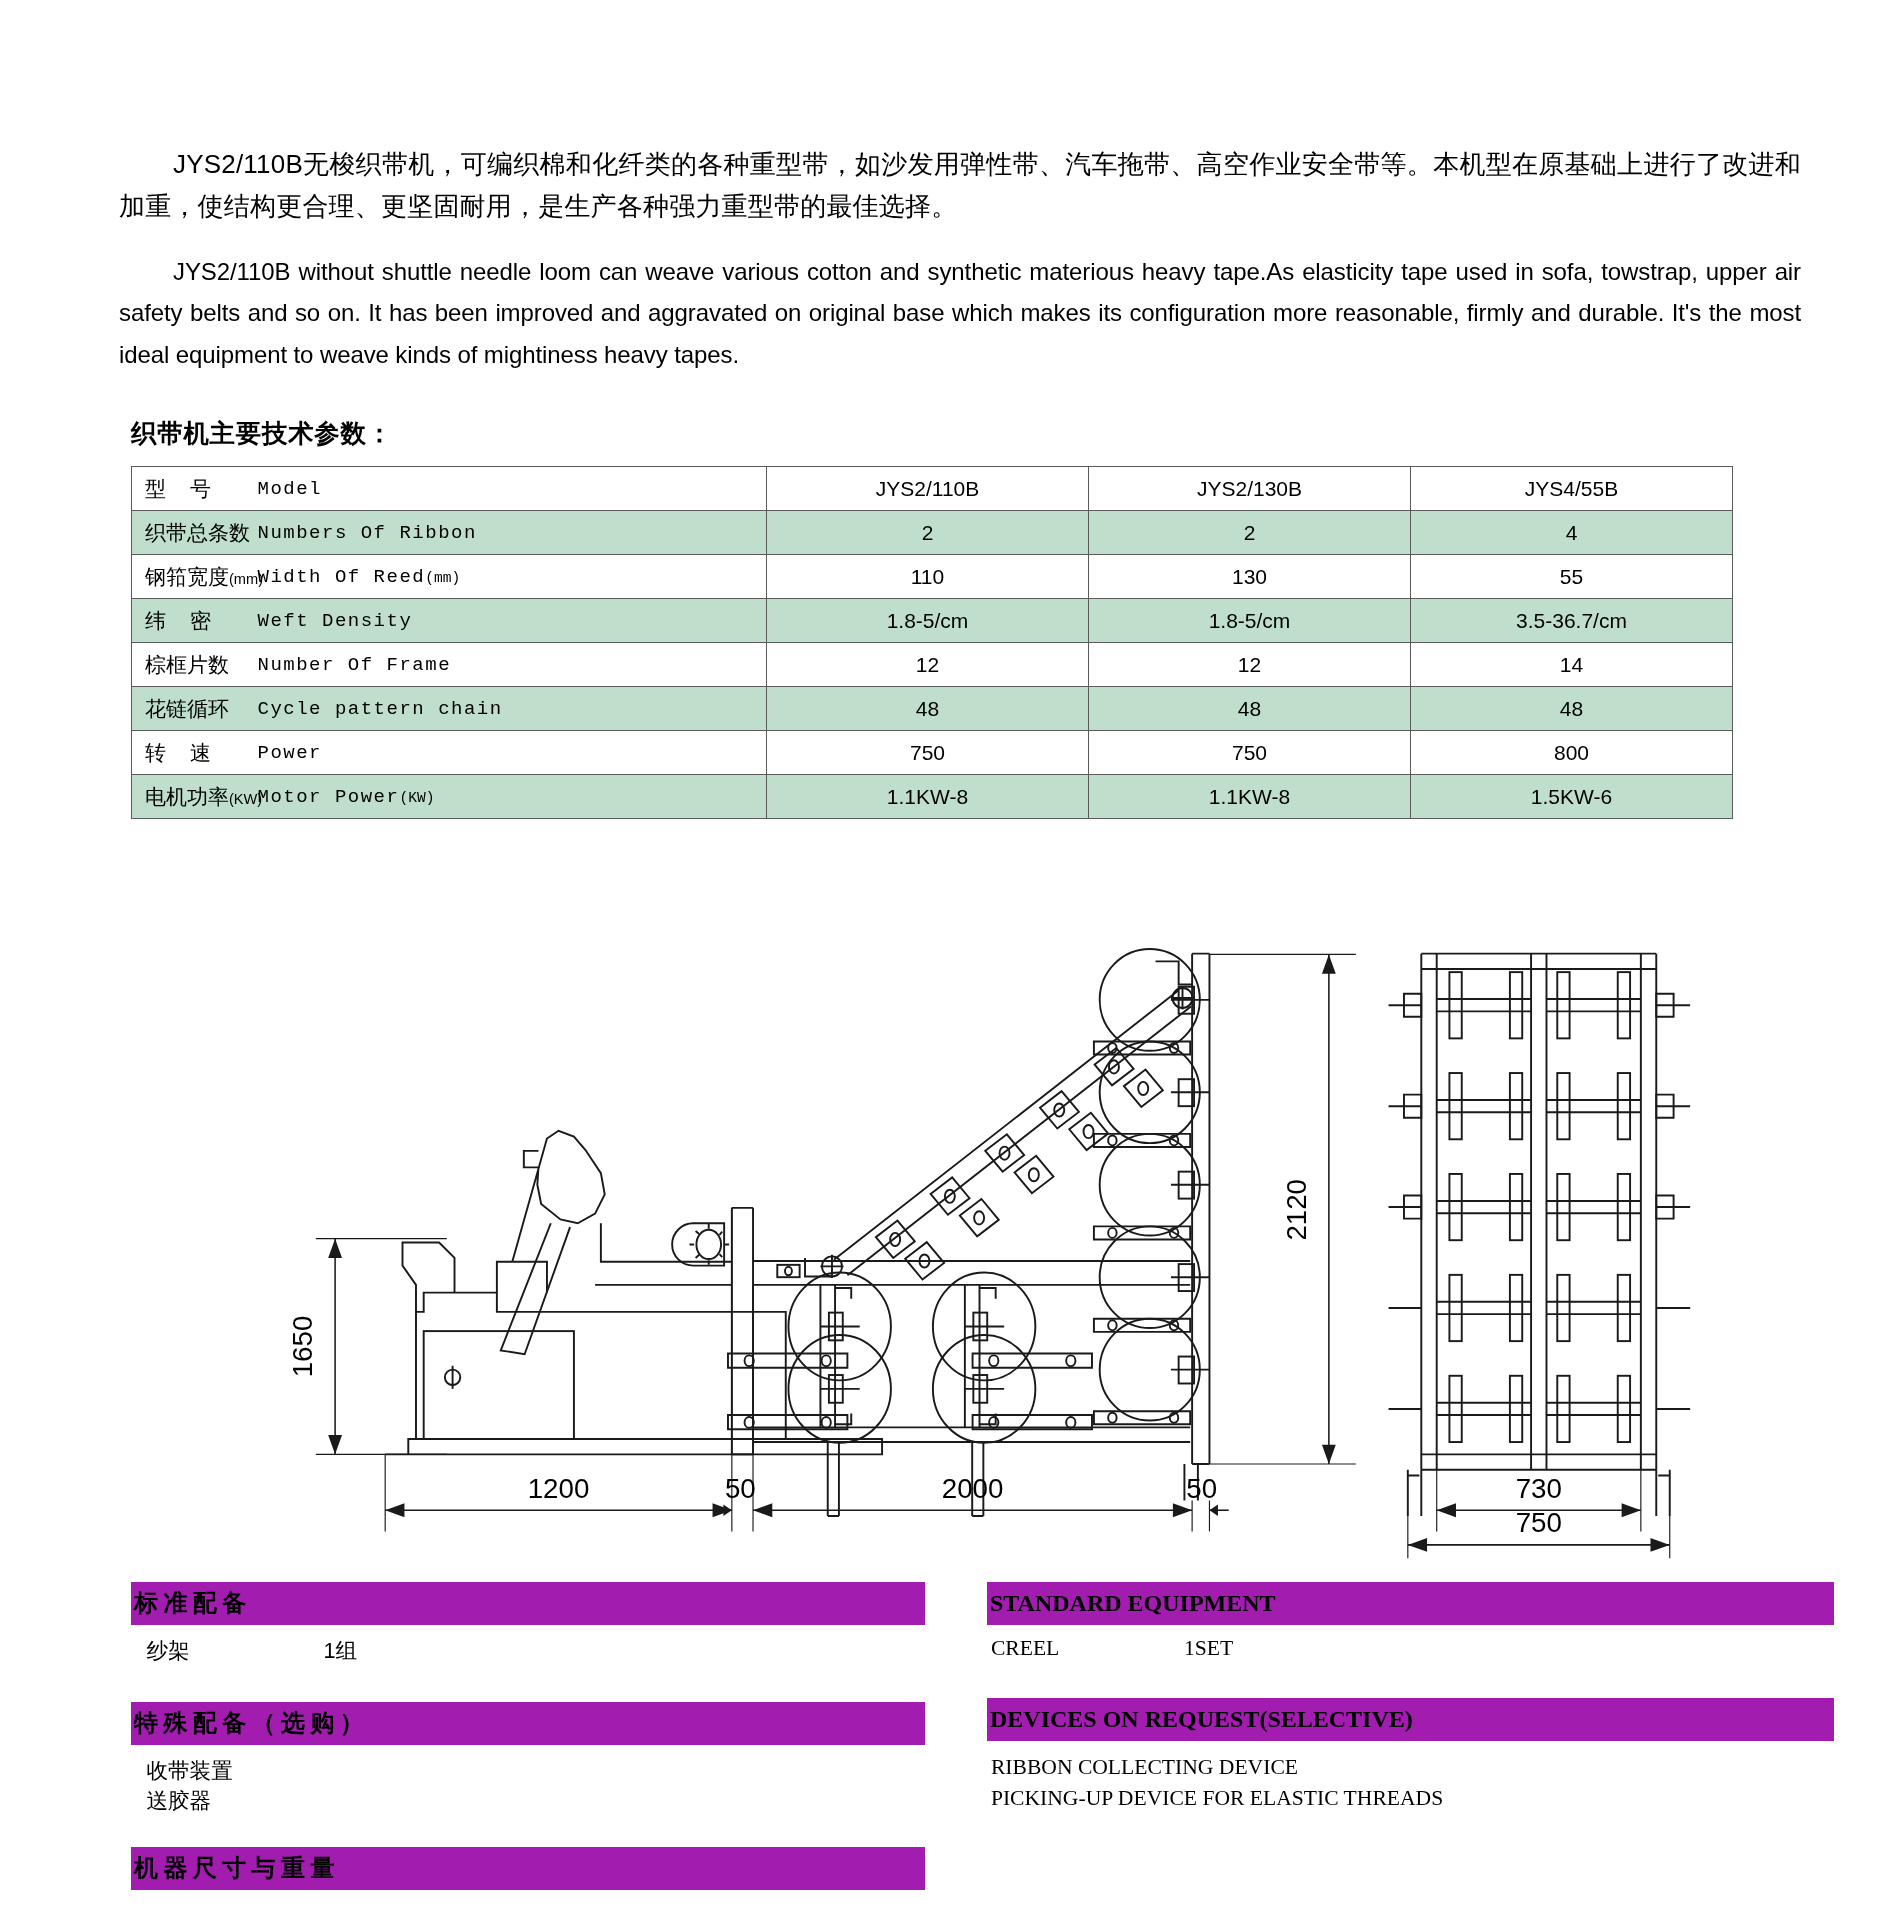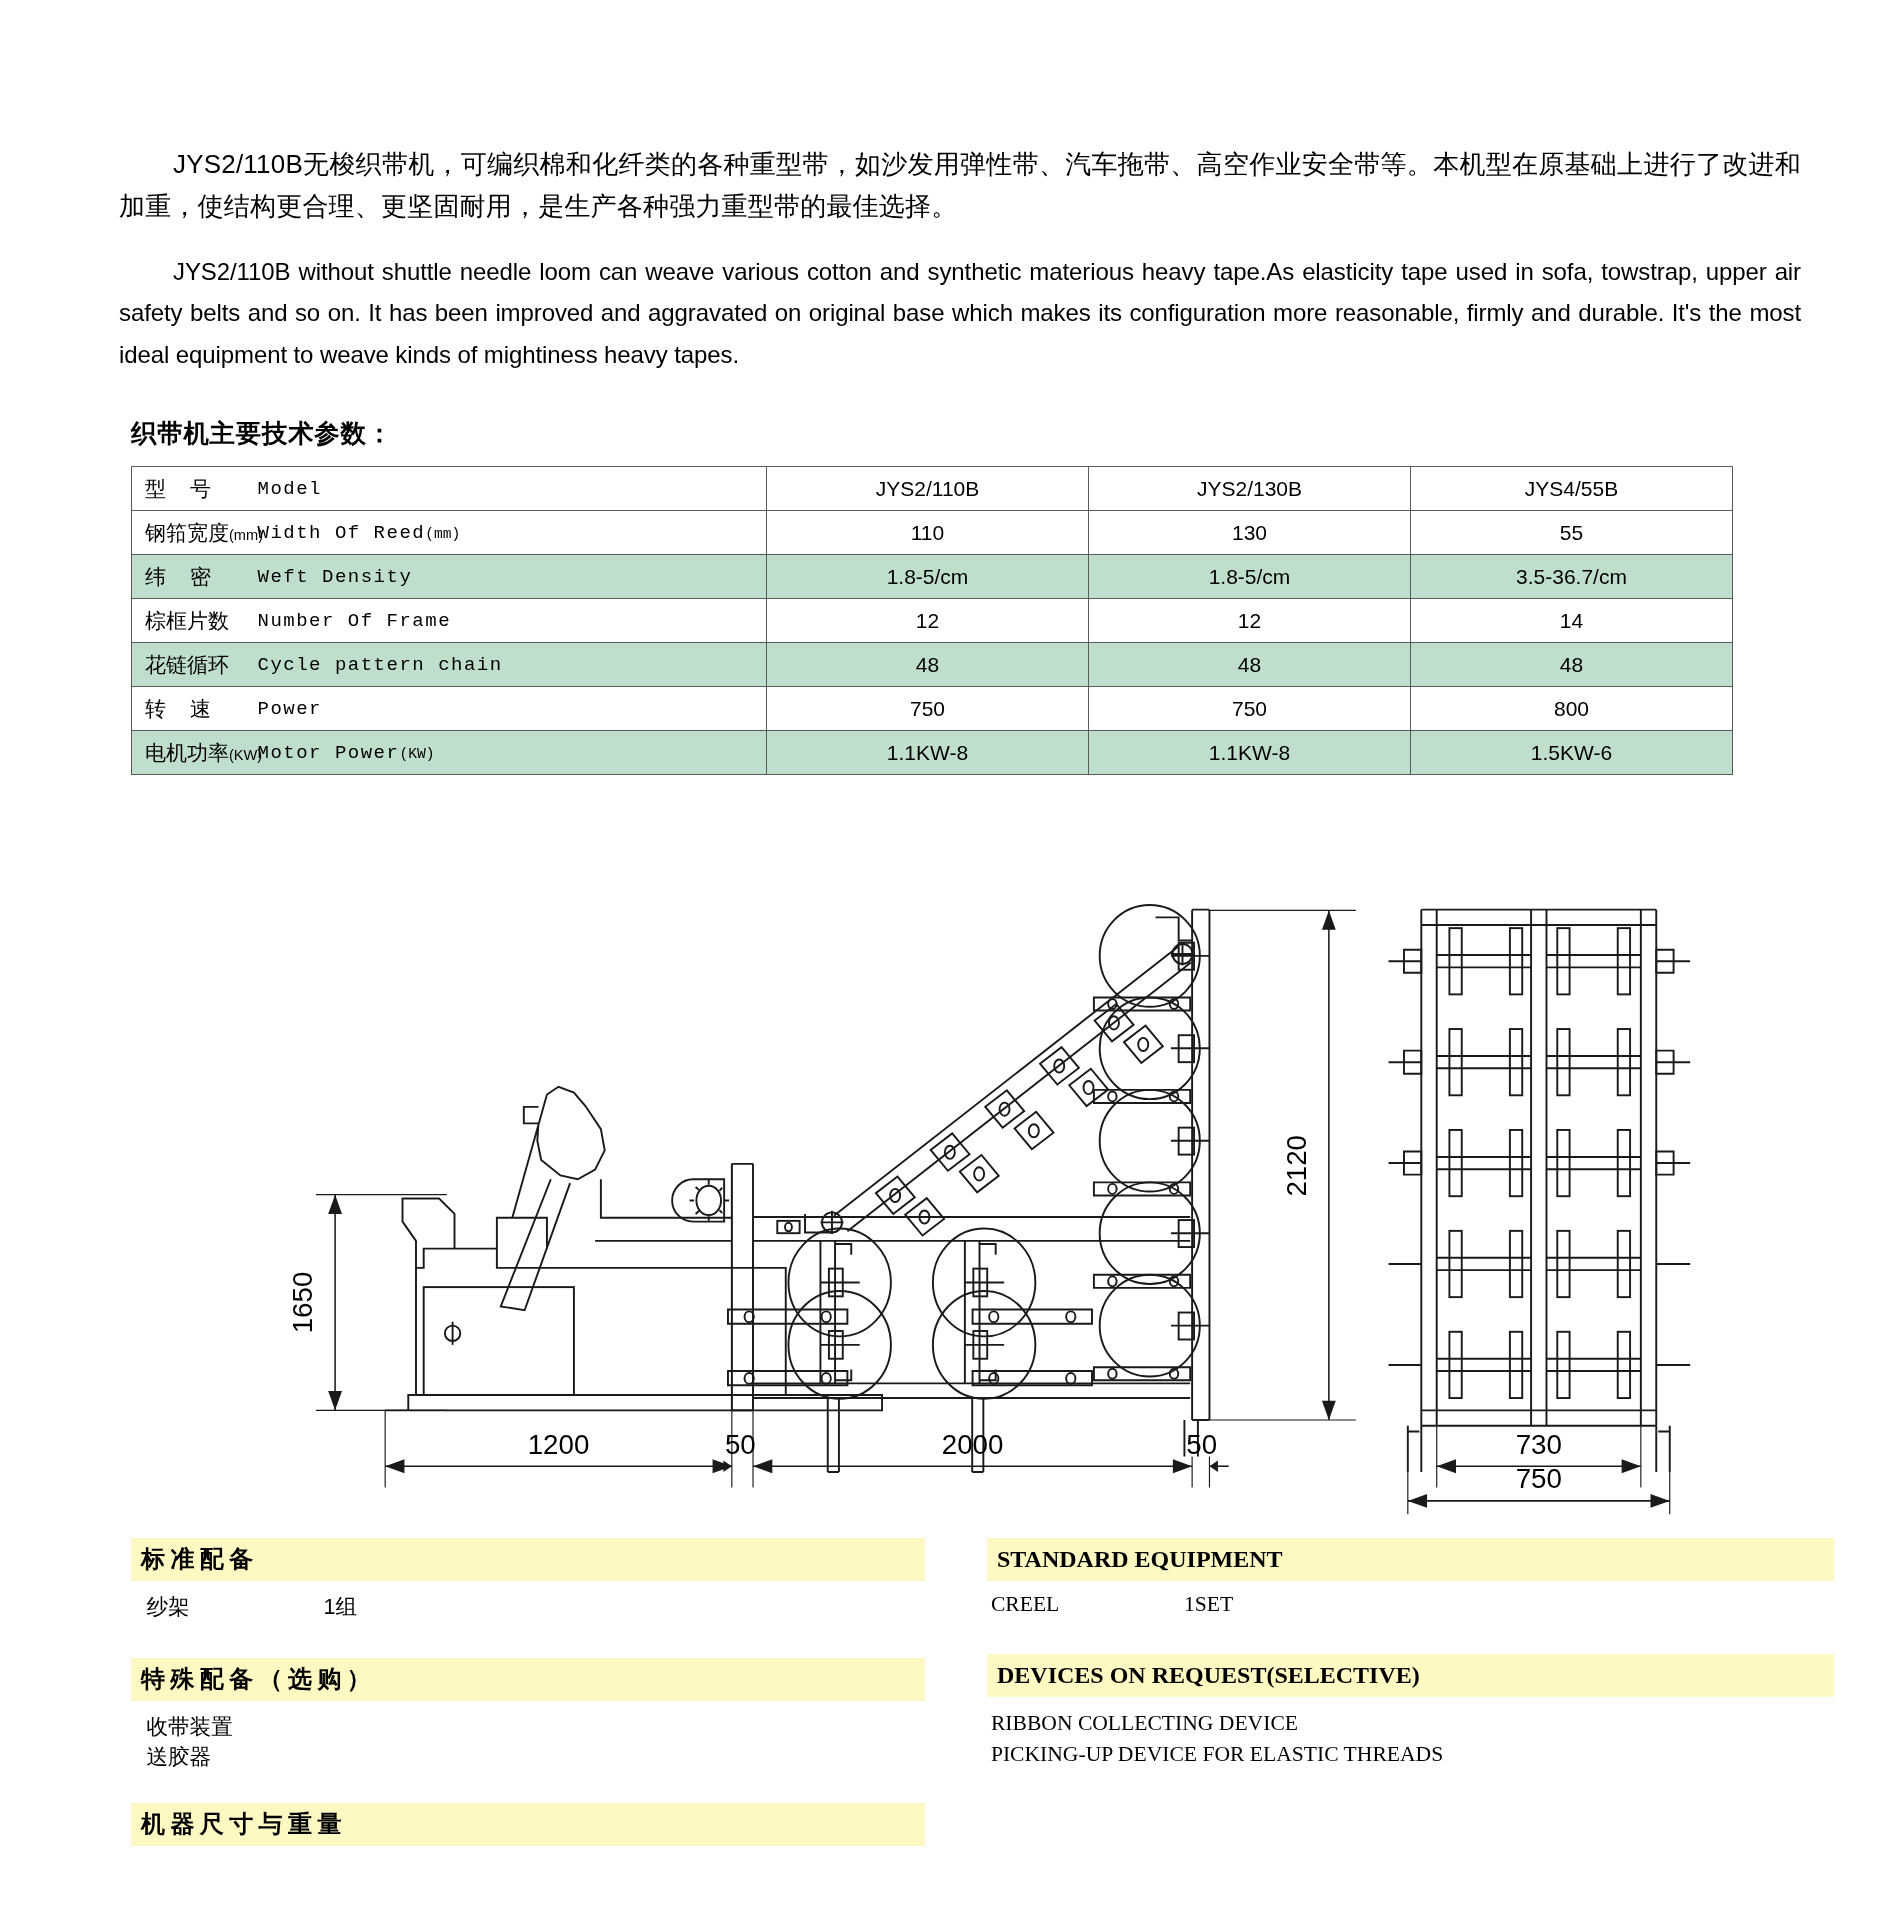--- a/index.html
+++ b/index.html
@@ -106,25 +106,25 @@
   .bottom {
     display: flex;
     padding: 0 62px 0 131px;
     gap: 62px;
     margin-top: 11.6px;
   }
   .col { width: 794px; }
   .col.en { width: 847px; }
 
   .bar {
-    background: #fef9c3;
+    background: #a21caf;
     height: 43px;
     display: flex;
     align-items: center;
-    padding-left: 10px;
+    padding-left: 3px;
   }
   .bar-cn {
     font-size: 24px;
     font-weight: bold;
     letter-spacing: 5.4px;
   }
   .bar-en {
     font-size: 24px;
     font-weight: bold;
     font-family: "Liberation Serif", serif;
@@ -161,20 +161,27 @@
     <tbody>
 
       <tr>
         <td class="lbl-cn"><span class="cn-sp2">型</span>号</td>
         <td class="lbl-en">Model</td>
         <td class="val">JYS2/110B</td>
         <td class="val">JYS2/130B</td>
         <td class="val">JYS4/55B</td>
       </tr>
 
+      <tr class="shade">
+        <td class="lbl-cn">织带总条数</td>
+        <td class="lbl-en">Numbers Of Ribbon</td>
+        <td class="val">2</td>
+        <td class="val">2</td>
+        <td class="val">4</td>
+      </tr>
 
       <tr>
         <td class="lbl-cn">钢筘宽度<span class="sm">(mm)</span></td>
         <td class="lbl-en">Width Of Reed<span class="sm">(mm)</span></td>
         <td class="val">110</td>
         <td class="val">130</td>
         <td class="val">55</td>
       </tr>
 
       <tr class="shade">

